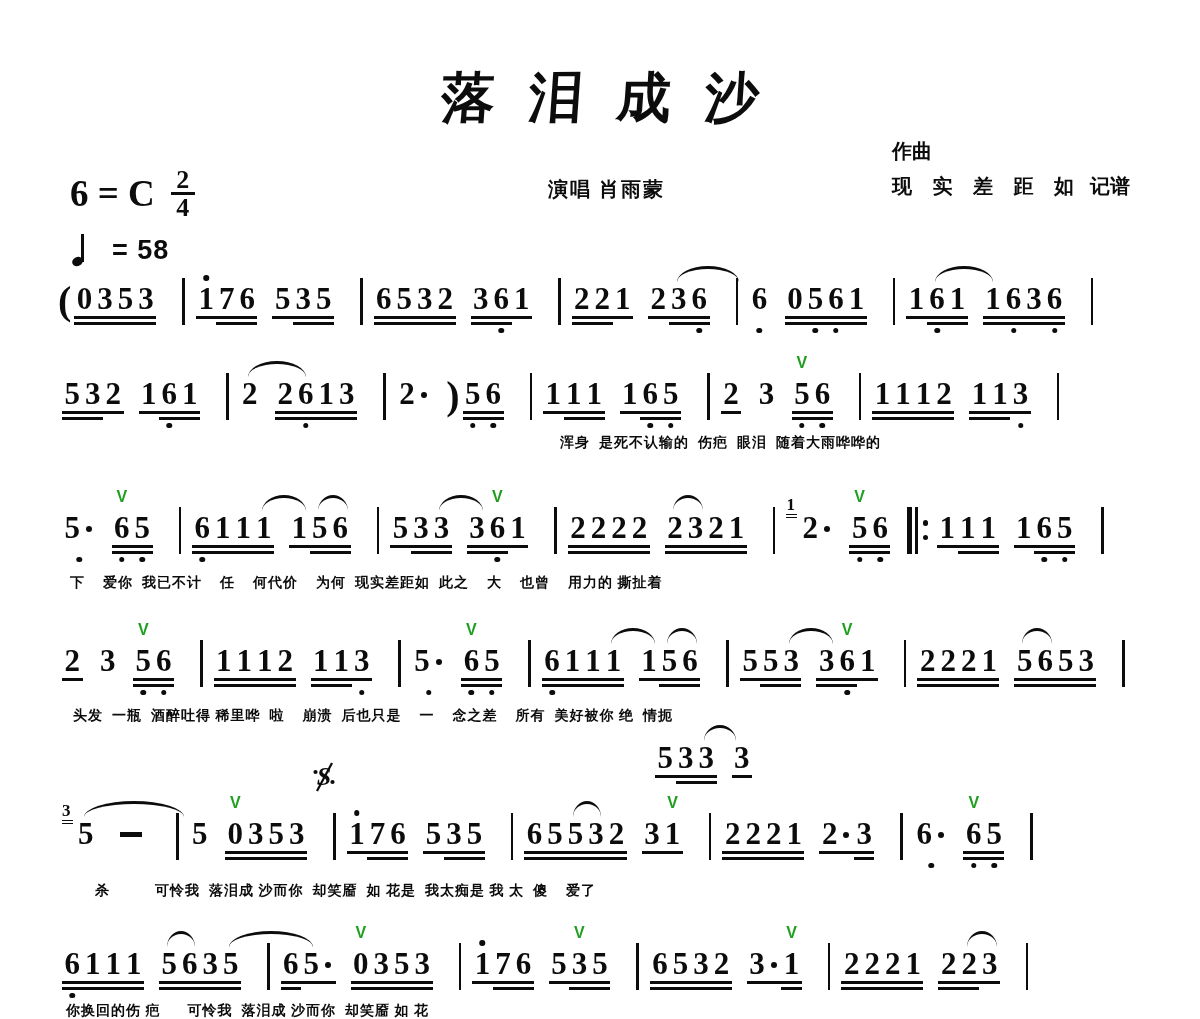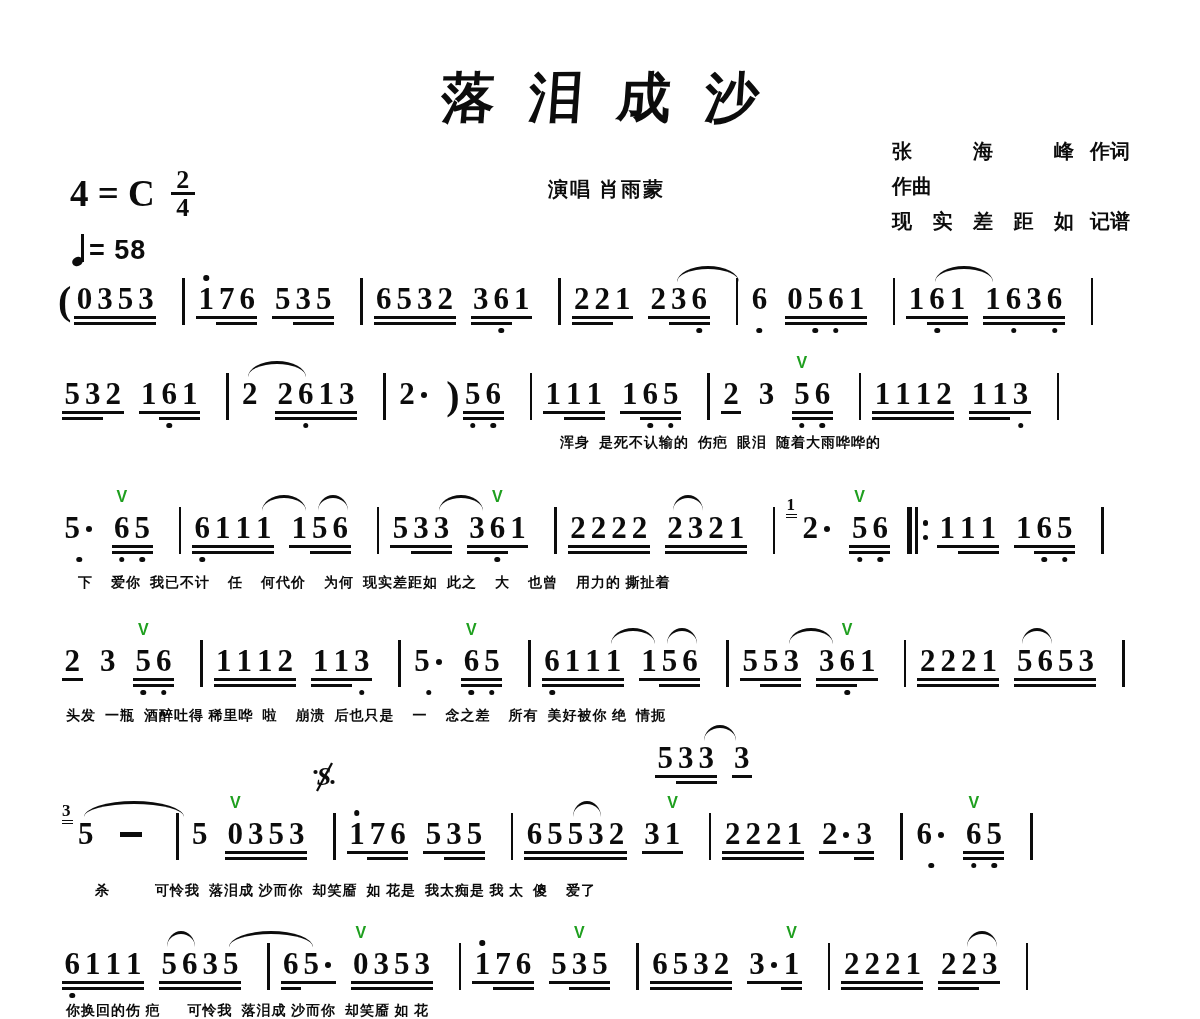--- a/index.html
+++ b/index.html
@@ -19,21 +19,21 @@
   .keytext{font-weight:bold;font-size:37px;}
   .frac{margin-left:16px;text-align:center;}
   .fnum,.fden{font-weight:bold;font-size:26px;line-height:23px;}
   .fbar{height:3px;background:#0c0c0c;width:24px;margin:1px auto;}
   .tempo{position:absolute;top:232px;left:72px;display:flex;align-items:center;}
   .qnote{position:relative;width:16px;height:36px;}
   .qhead{position:absolute;left:0;bottom:2px;width:11px;height:9px;background:#0c0c0c;
          border-radius:50%;transform:rotate(-25deg);}
   .qstem{position:absolute;left:9px;bottom:6px;width:3px;height:28px;background:#0c0c0c;}
   .tempotext{font-family:"Liberation Sans","DejaVu Sans",sans-serif;font-weight:bold;
-             font-size:27px;margin-left:1px;letter-spacing:1px;}
+             font-size:27px;margin-left:24px;letter-spacing:1px;}
   
   .mrow{position:absolute;display:flex;align-items:flex-start;}
   .group{display:flex;margin-right:15px;position:relative;}
   .note{position:relative;display:flex;align-items:flex-start;padding:0 2.5px;}
   .dgt{font-weight:bold;font-size:31px;line-height:36px;font-family:"Liberation Serif",serif;}
   .u1{position:absolute;left:0;right:0;bottom:-2px;height:2.6px;background:#0c0c0c;}
   .u2{bottom:-7.5px;}
   .lod{position:absolute;left:50%;transform:translateX(-50%);bottom:-16px;width:5.5px;height:5.5px;
        border-radius:50%;background:#0c0c0c;}
   .hid{position:absolute;left:50%;transform:translateX(-50%);top:-6px;width:5.5px;height:5.5px;
@@ -61,34 +61,30 @@
 </style>
 </head>
 <body>
 
 <div class="sheet">
   <div class="title">落泪成沙</div>
   <div class="subtitle">演唱  肖雨蒙</div>
 
   <div class="credits">
     <div class="crow">
-      <span class="cname">张海峰</span>
-      <span class="crole">作词</span>
-    </div>
-    <div class="crow">
       <span class="crole">作曲</span>
     </div>
     <div class="crow">
       <span class="cname">现实差距如</span>
       <span class="crole">记谱</span>
     </div>
   </div>
 
   <div class="keysig">
-    <span class="keytext">4 = C</span>
+    <span class="keytext">6 = C</span>
     <span class="frac">
       <div class="fnum">2</div>
       <div class="fbar"></div>
       <div class="fden">4</div>
     </span>
   </div>
 
   <div class="tempo">
     <span class="qnote">
       <span class="qhead"></span>
@@ -704,21 +700,21 @@
             <div class="lod"></div>
           </div>
           <div class="note">
             <div class="dgt">5</div>
             <div class="u1"></div>
             <div class="u1 u2"></div>
             <div class="lod"></div>
           </div>
         </div>
         <div class="bar"></div>
-        <div class="lyr" style="left: 16px; top: 64px;">下    爱你  我已不计    任    何代价    为何  现实差距如  此之    大    也曾    用力的 撕扯着</div>
+        <div class="lyr" style="left: 8px; top: 64px;">下    爱你  我已不计    任    何代价    为何  现实差距如  此之    大    也曾    用力的 撕扯着</div>
       </div>
       <div class="mrow" style="top: 643px; left: 62px;">
         <div class="group">
           <div class="note">
             <div class="dgt">2</div>
             <div class="u1"></div>
           </div>
         </div>
         <div class="group">
           <div class="note">
@@ -921,21 +917,21 @@
             <div class="u1"></div>
             <div class="u1 u2"></div>
           </div>
           <div class="note">
             <div class="dgt">3</div>
             <div class="u1"></div>
             <div class="u1 u2"></div>
           </div>
         </div>
         <div class="bar"></div>
-        <div class="lyr" style="left: 4px; top: 64px; text-align: right;">头发  一瓶  酒醉吐得 稀里哗  啦    崩溃  后也只是    一    念之差    所有  美好被你 绝  情扼</div>
+        <div class="lyr" style="left: 11px; top: 64px; text-align: right;">头发  一瓶  酒醉吐得 稀里哗  啦    崩溃  后也只是    一    念之差    所有  美好被你 绝  情扼</div>
       </div>
       <div class="mrow" style="top: 816px; left: 62px;">
         <div class="volta">3</div>
         <div class="group">
           <div class="note">
             <div class="dgt">5</div>
             <div class="tie" style="width: 100px;"></div>
           </div>
         </div>
         <div class="group">

